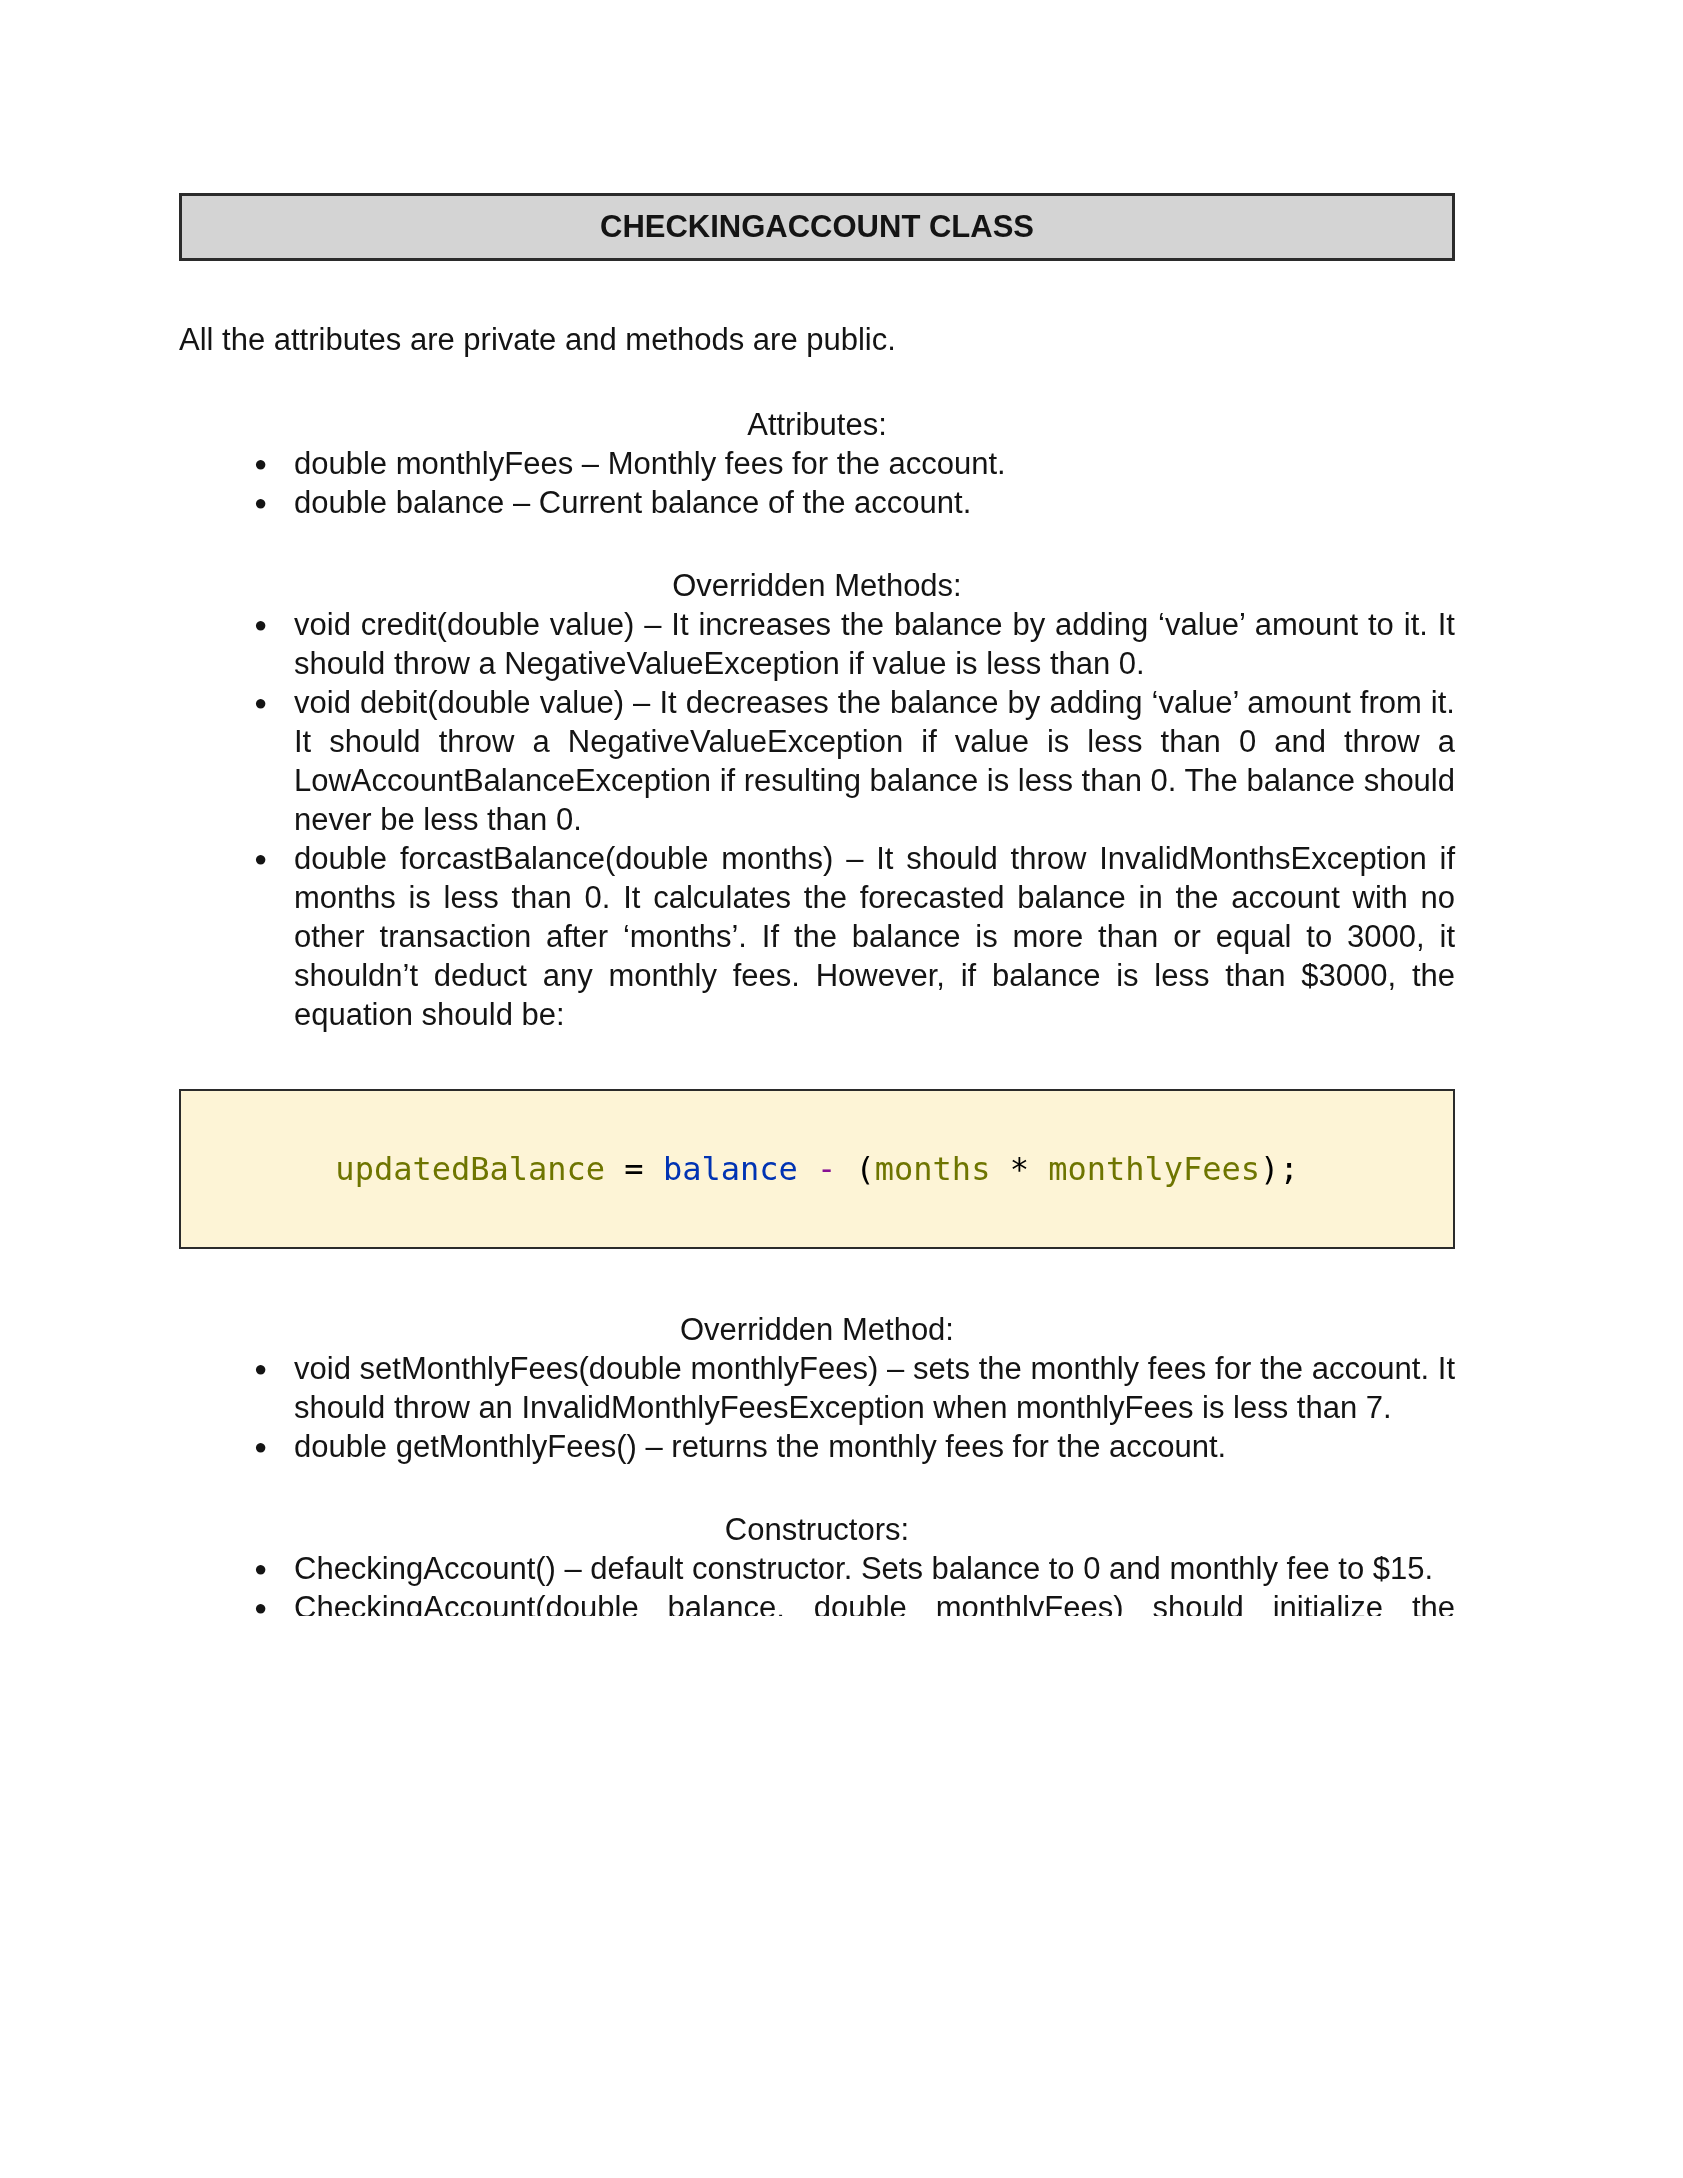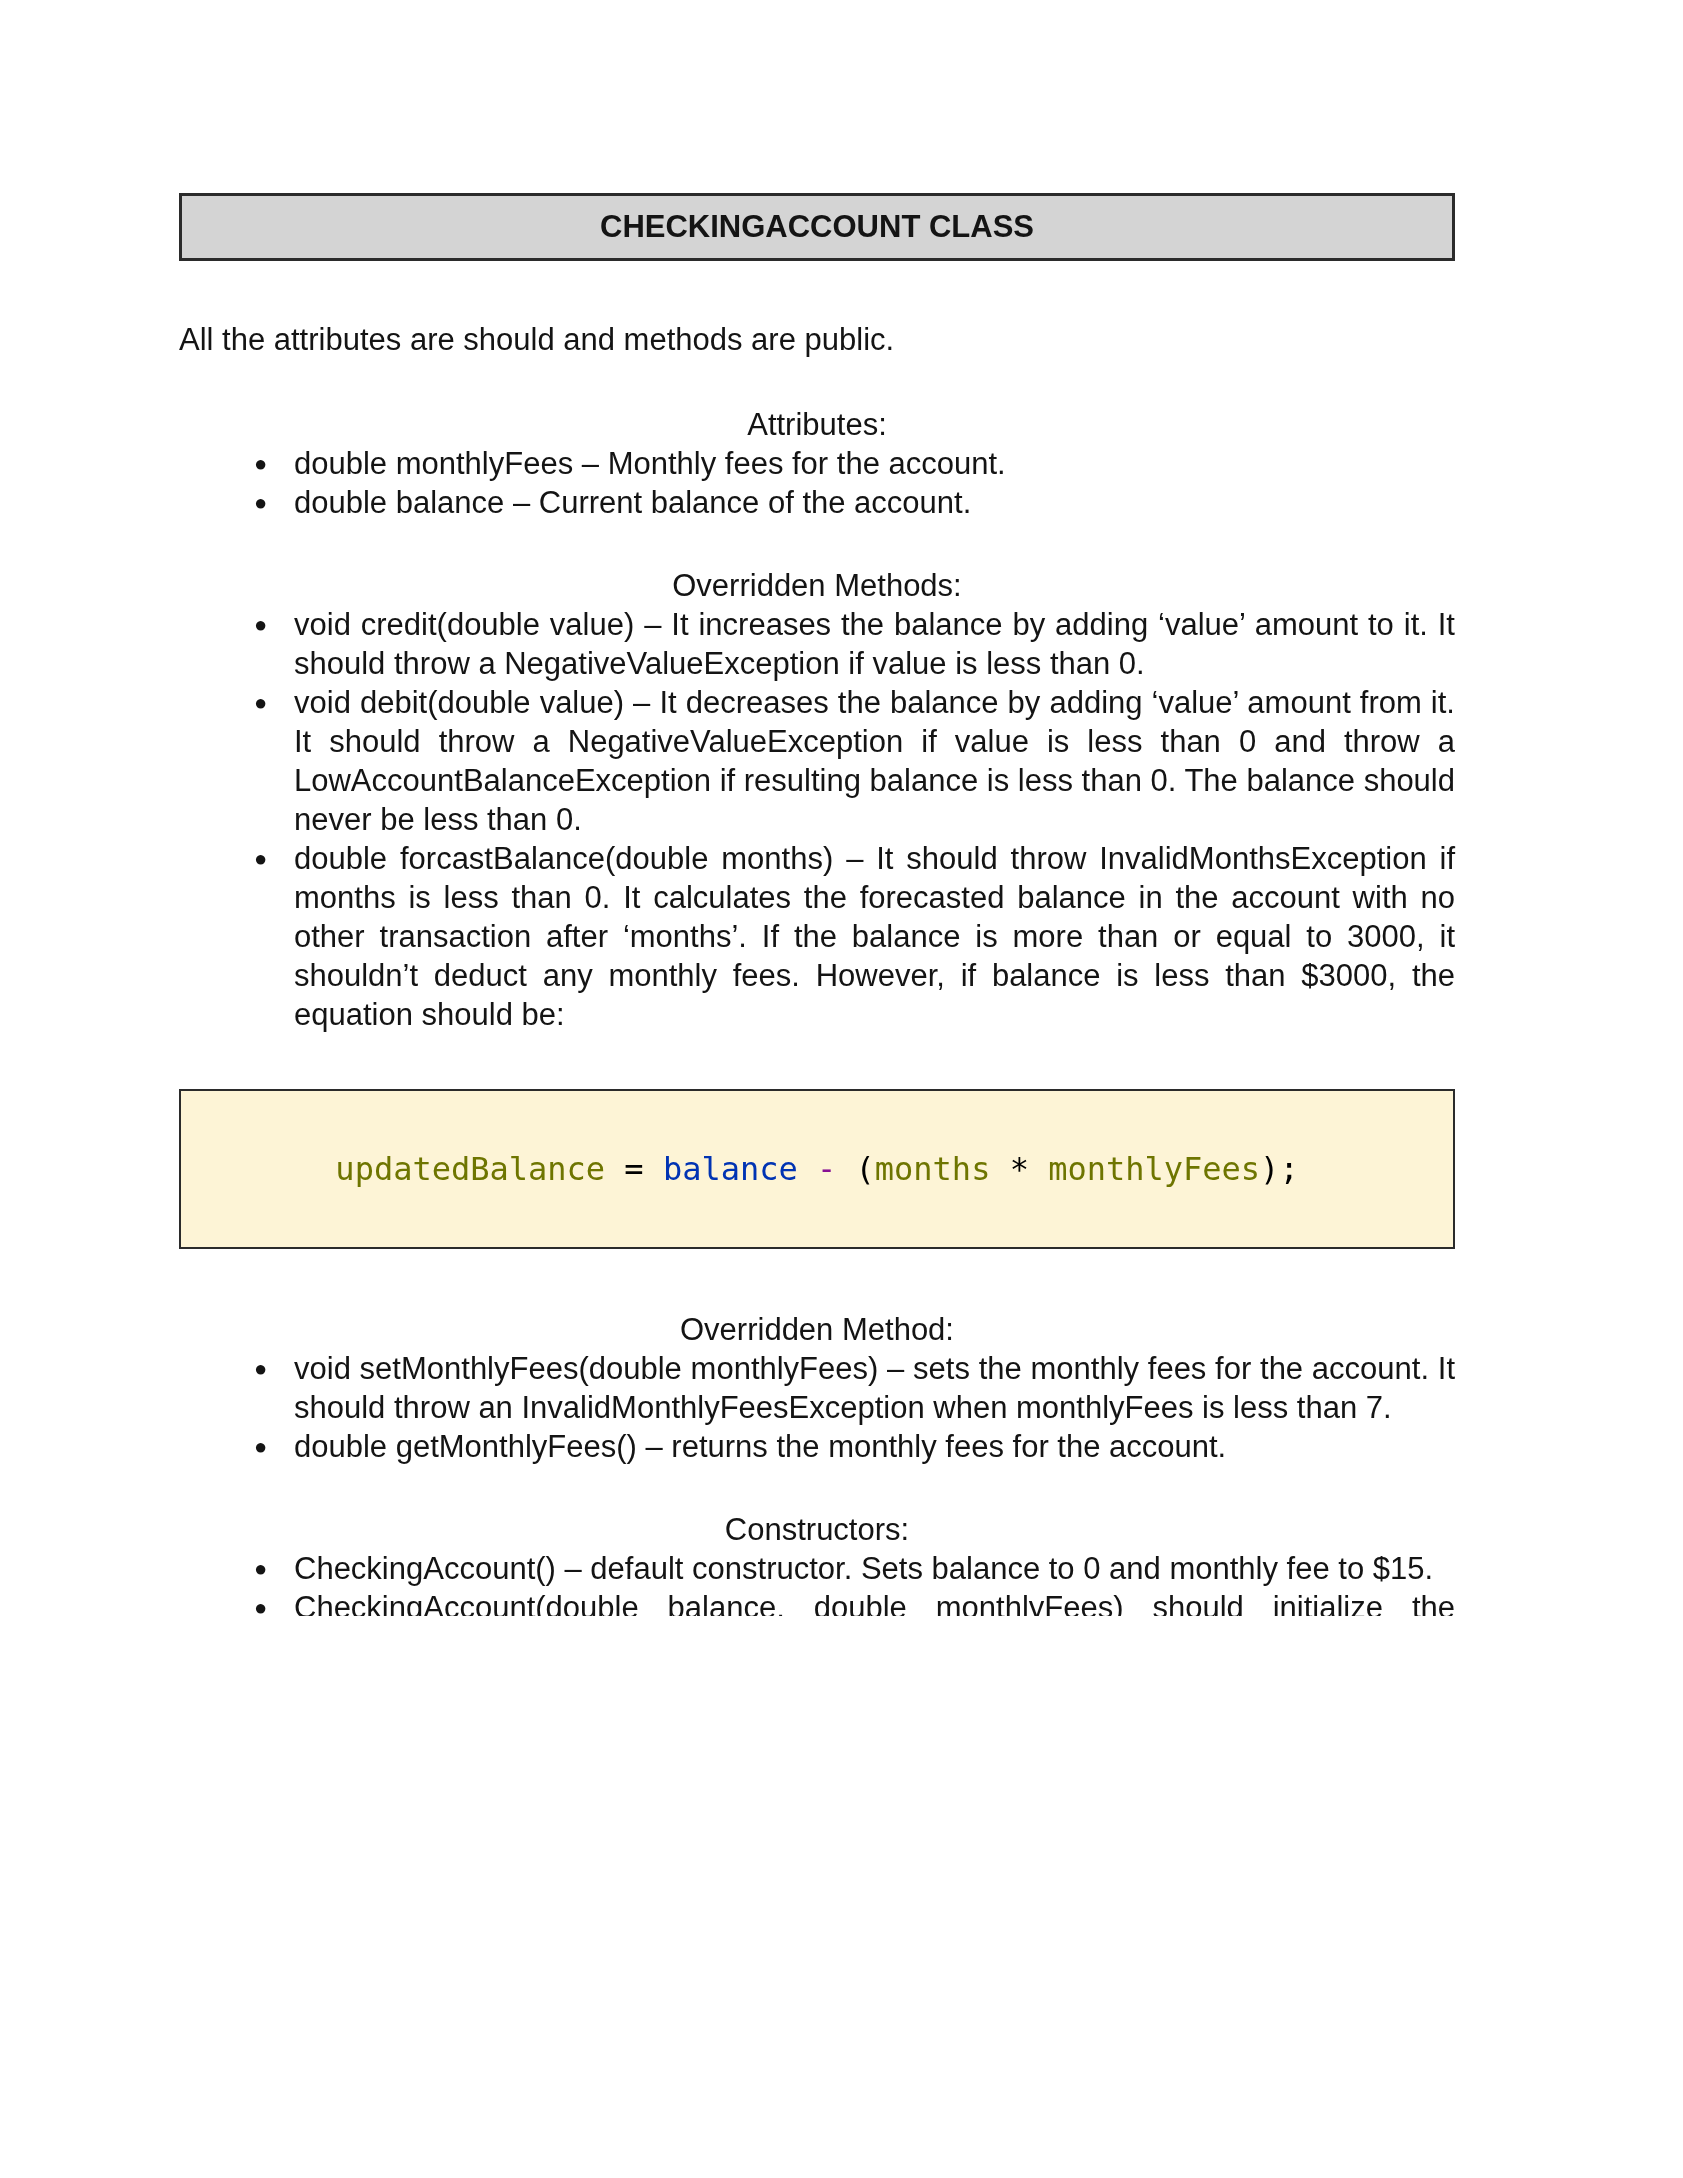--- a/index.html
+++ b/index.html
@@ -65,21 +65,21 @@
 </style>
 </head>
 <body>
 
 <div class="page">
 
   <div class="title-box">
     <span>CHECKINGACCOUNT CLASS</span>
   </div>
 
-  <p class="intro">All the attributes are should and methods are public.</p>
+  <p class="intro">All the attributes are private and methods are public.</p>
 
   <div class="section">
     <p class="section-label">Attributes:</p>
     <div class="bullet-list">
       <div class="bullet-row">
         <span class="marker">●</span>
         <p class="bullet-text">double monthlyFees – Monthly fees for the account.</p>
       </div>
       <div class="bullet-row">
         <span class="marker">●</span>

